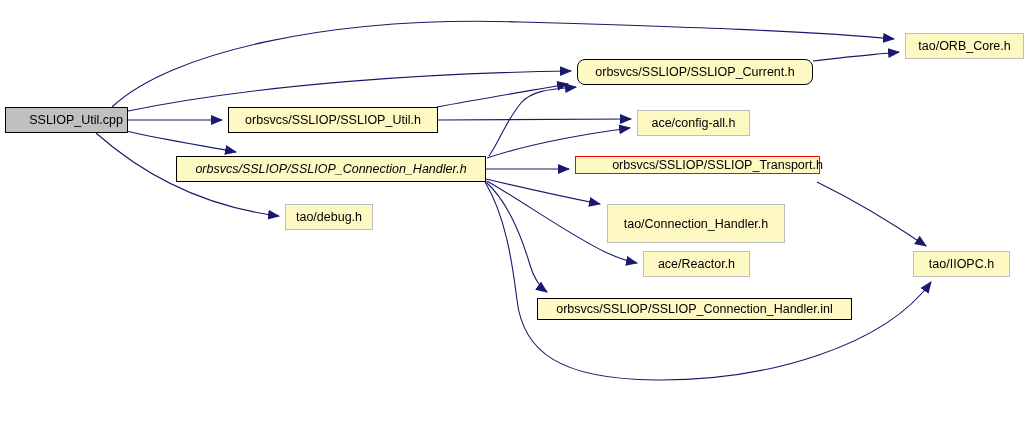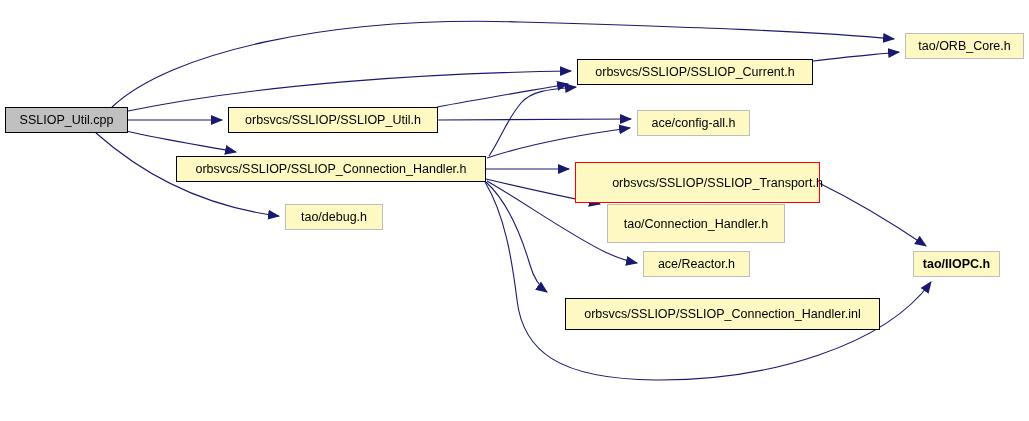--- a/index.html
+++ b/index.html
@@ -14,21 +14,21 @@
   .node{
     position:absolute;
     box-sizing:border-box;
     display:flex;align-items:center;justify-content:center;
     background:#fef9c3;
     border:1px solid #000000;
     font-size:12.5px;color:#000000;
     white-space:nowrap;
     padding:0 4px;
   }
-  .node.focus{background:#c0c0c0;border-color:#000000;}
+  .node.focus{background:#c0c0c0;border-color:#000000;justify-content:flex-end;}
   .node.linked{border-color:#000000;}
   .node.truncated{border-color:#ff0000;}
   .node.plain{border-color:#bdbdbd;}
 </style>
 </head>
 <body>
 
 <div id="canvas">
   <svg id="edges" xmlns="http://www.w3.org/2000/svg" width="1029" height="421" viewBox="0 0 1029 421">
     <defs>
@@ -55,44 +55,44 @@
         <path d="M 817,182 C 858,202 898,227 926,246" fill="none" stroke="#191970" stroke-width="1.1" marker-end="url(#arrowhead)"></path>
       </g>
   </svg>
   <div id="nodes">
       <div class="node focus" style="left: 5px; top: 107px; width: 123px; height: 26px;">
         <span>SSLIOP_Util.cpp</span>
       </div>
       <div class="node plain" style="left: 905px; top: 33px; width: 119px; height: 26px;">
         <span>tao/ORB_Core.h</span>
       </div>
-      <div class="node linked" style="left: 577px; top: 59px; width: 236px; height: 26px;">
+      <div class="node linked" style="left: 577px; top: 59px; width: 236px; height: 26px; border-radius: 8px;">
         <span>orbsvcs/SSLIOP/SSLIOP_Current.h</span>
       </div>
       <div class="node linked" style="left: 228px; top: 107px; width: 210px; height: 26px; text-align: center;">
         <span>orbsvcs/SSLIOP/SSLIOP_Util.h</span>
       </div>
       <div class="node plain" style="left: 637px; top: 110px; width: 113px; height: 26px;">
         <span>ace/config-all.h</span>
       </div>
-      <div class="node linked" style="left: 176px; top: 156px; width: 310px; height: 26px;">
+      <div class="node linked" style="left: 176px; top: 156px; width: 310px; height: 26px; font-style: italic;">
         <span>orbsvcs/SSLIOP/SSLIOP_Connection_Handler.h</span>
       </div>
-      <div class="node truncated" style="left: 575px; top: 162px; width: 245px; height: 41px; padding-left: 44px;">
+      <div class="node truncated" style="left: 575px; top: 156px; width: 245px; height: 18px; padding-left: 44px;">
         <span>orbsvcs/SSLIOP/SSLIOP_Transport.h</span>
       </div>
-      <div class="node plain" style="left: 285px; top: 204px; width: 98px; height: 26px;">
+      <div class="node plain" style="left: 285px; top: 204px; width: 88px; height: 26px;">
         <span>tao/debug.h</span>
       </div>
       <div class="node plain" style="left: 607px; top: 204px; width: 178px; height: 39px;">
         <span>tao/Connection_Handler.h</span>
       </div>
       <div class="node plain" style="left: 643px; top: 251px; width: 107px; height: 26px; text-align: right;">
         <span>ace/Reactor.h</span>
       </div>
-      <div class="node plain" style="left: 913px; top: 251px; width: 87px; height: 26px; font-weight: bold;">
+      <div class="node plain" style="left: 913px; top: 251px; width: 97px; height: 26px;">
         <span>tao/IIOPC.h</span>
       </div>
-      <div class="node linked" style="left: 537px; top: 298px; width: 315px; height: 32px; margin-left: 28px;">
+      <div class="node linked" style="left: 537px; top: 298px; width: 315px; height: 22px;">
         <span>orbsvcs/SSLIOP/SSLIOP_Connection_Handler.inl</span>
       </div>
     </div>
 </div>
 
 </body></html>

